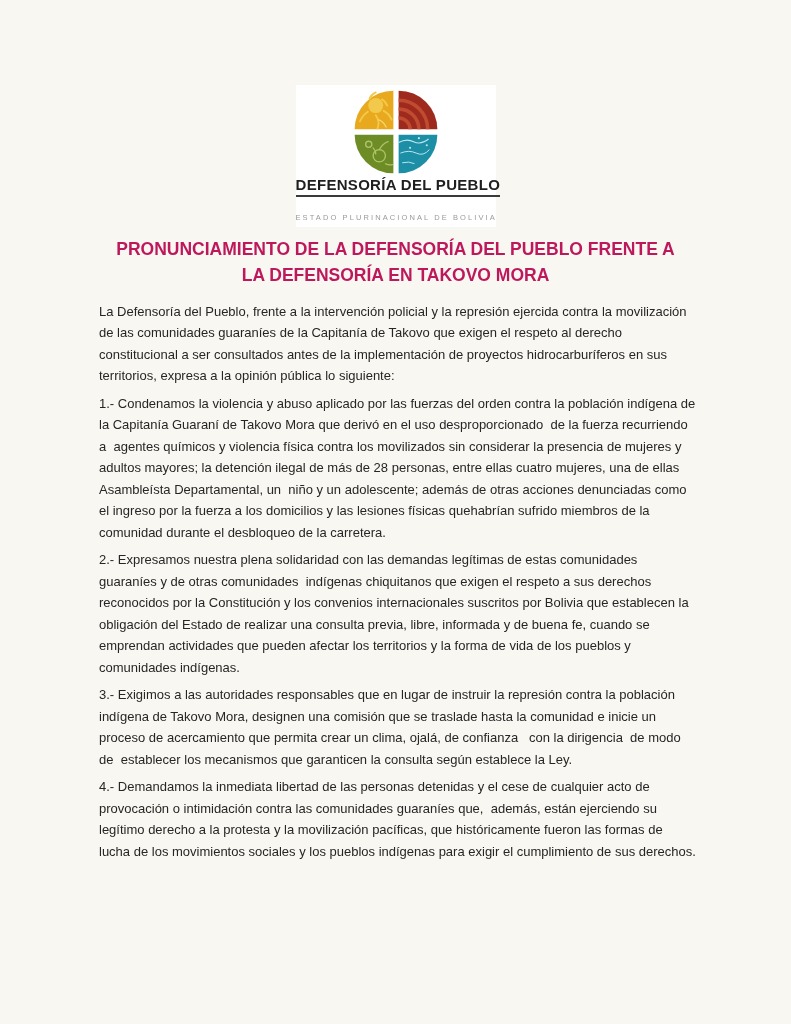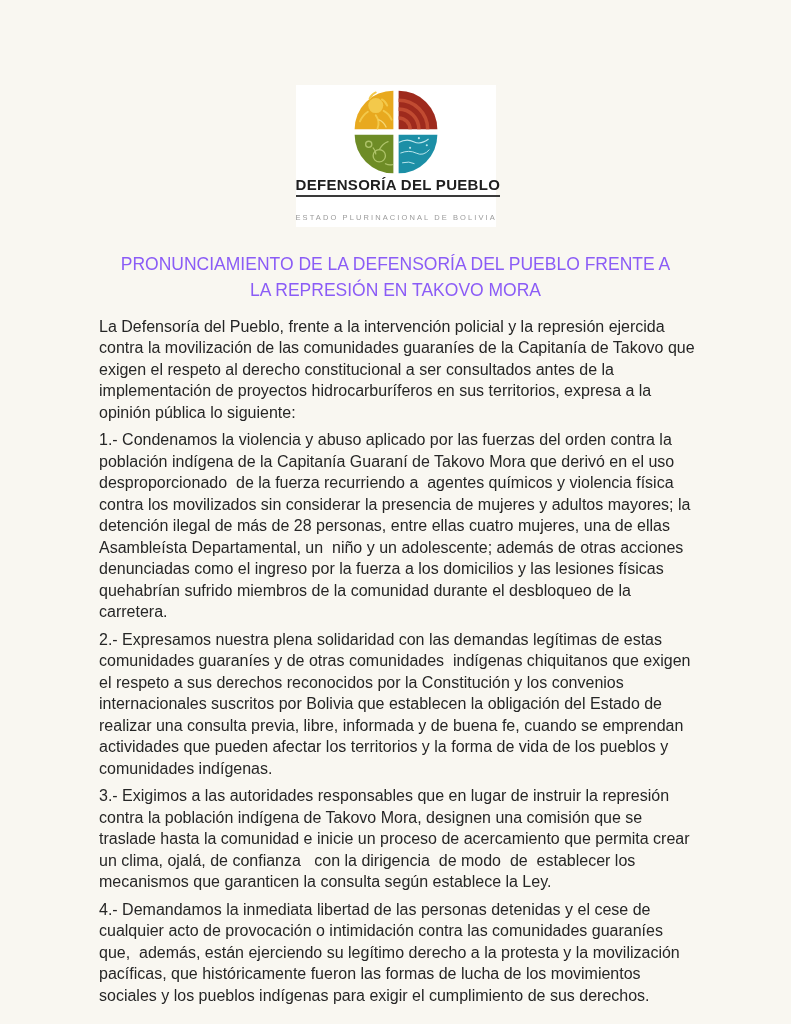--- a/index.html
+++ b/index.html
@@ -52,33 +52,33 @@
   
   .kicker {
     margin-top: 5px;
     text-align: center;
     font-size: 19px;
     font-weight: bold;
     color: #0f0f0f;
     letter-spacing: 0.2px;
   }
   .doc-title {
-    margin: 24px auto 0 auto;
+    margin: 9px auto 0 auto;
     width: 640px;
     text-align: center;
     font-size: 17.5px;
-    font-weight: normal;
+    font-weight: bold;
     line-height: 26px;
-    color: #8b5cf6;
+    color: #be185d;
   }
   
   .doc-body {
     width: 598px;
     margin: 13px 0 12px 99px;
-    font-size: 16px;
+    font-size: 13px;
     line-height: 21.5px;
     color: #262626;
   }
   .doc-body p {
     margin: 0 0 6px 0;
     white-space: pre-wrap;
   }
 </style>
 </head>
 <body>
@@ -114,21 +114,21 @@
         <circle cx="66" cy="68" r="1.2" fill="#BFE7ED"></circle>
       </svg>
       <div class="org-name">DEFENSORÍA DEL PUEBLO</div>
       <div class="org-tagline">ESTADO PLURINACIONAL DE BOLIVIA</div>
     </div>
 
   </header>
 
   <h1 class="doc-title">
     <span>PRONUNCIAMIENTO DE LA  DEFENSORÍA DEL PUEBLO FRENTE A</span><br>
-    <span>LA REPRESIÓN EN TAKOVO MORA</span>
+    <span>LA DEFENSORÍA EN TAKOVO MORA</span>
   </h1>
 
   <main class="doc-body">
     <p>La Defensoría del Pueblo, frente a la intervención policial y la represión ejercida contra la movilización de las comunidades guaraníes de la Capitanía de Takovo que exigen el respeto al derecho constitucional a ser consultados antes de la implementación de proyectos hidrocarburíferos en sus territorios, expresa a la opinión pública lo siguiente:</p>
     <p>1.- Condenamos la violencia y abuso aplicado por las fuerzas del orden contra la población indígena de la Capitanía Guaraní de Takovo Mora que derivó en el uso desproporcionado  de la fuerza recurriendo a  agentes químicos y violencia física contra los movilizados sin considerar la presencia de mujeres y adultos mayores; la detención ilegal de más de 28 personas, entre ellas cuatro mujeres, una de ellas Asambleísta Departamental, un  niño y un adolescente; además de otras acciones denunciadas como el ingreso por la fuerza a los domicilios y las lesiones físicas quehabrían sufrido miembros de la comunidad durante el desbloqueo de la carretera.</p>
     <p>2.- Expresamos nuestra plena solidaridad con las demandas legítimas de estas comunidades guaraníes y de otras comunidades  indígenas chiquitanos que exigen el respeto a sus derechos reconocidos por la Constitución y los convenios internacionales suscritos por Bolivia que establecen la obligación del Estado de realizar una consulta previa, libre, informada y de buena fe, cuando se emprendan actividades que pueden afectar los territorios y la forma de vida de los pueblos y comunidades indígenas.</p>
     <p>3.- Exigimos a las autoridades responsables que en lugar de instruir la represión contra la población indígena de Takovo Mora, designen una comisión que se traslade hasta la comunidad e inicie un proceso de acercamiento que permita crear un clima, ojalá, de confianza   con la dirigencia  de modo  de  establecer los mecanismos que garanticen la consulta según establece la Ley.</p>
     <p>4.- Demandamos la inmediata libertad de las personas detenidas y el cese de cualquier acto de provocación o intimidación contra las comunidades guaraníes que,  además, están ejerciendo su legítimo derecho a la protesta y la movilización pacíficas, que históricamente fueron las formas de lucha de los movimientos sociales y los pueblos indígenas para exigir el cumplimiento de sus derechos.</p>
   </main>
 

